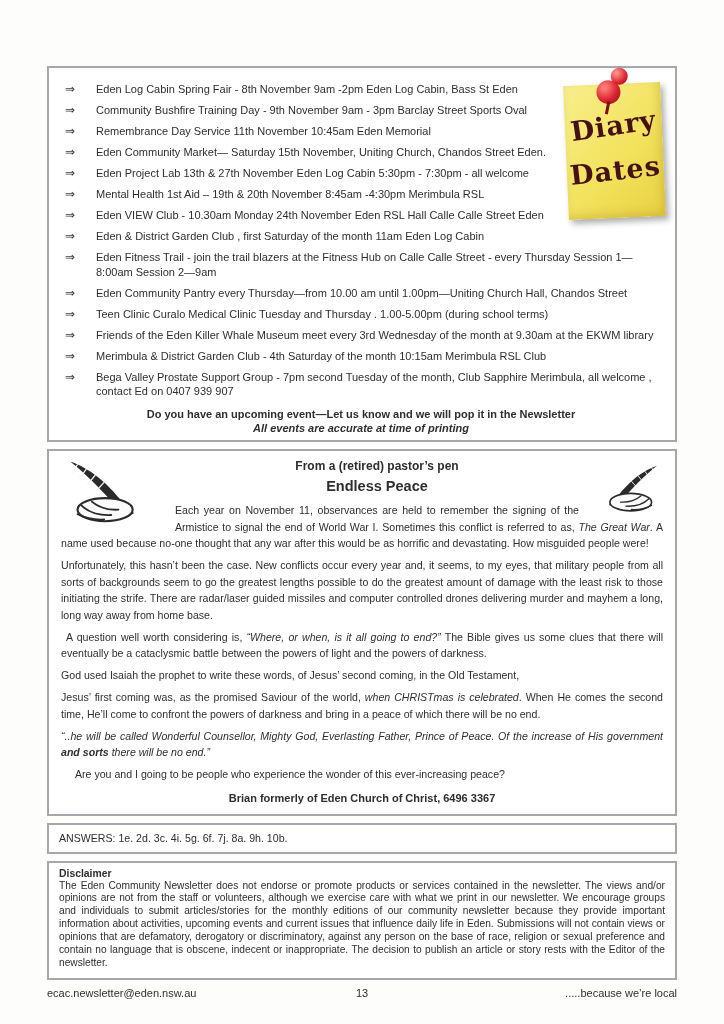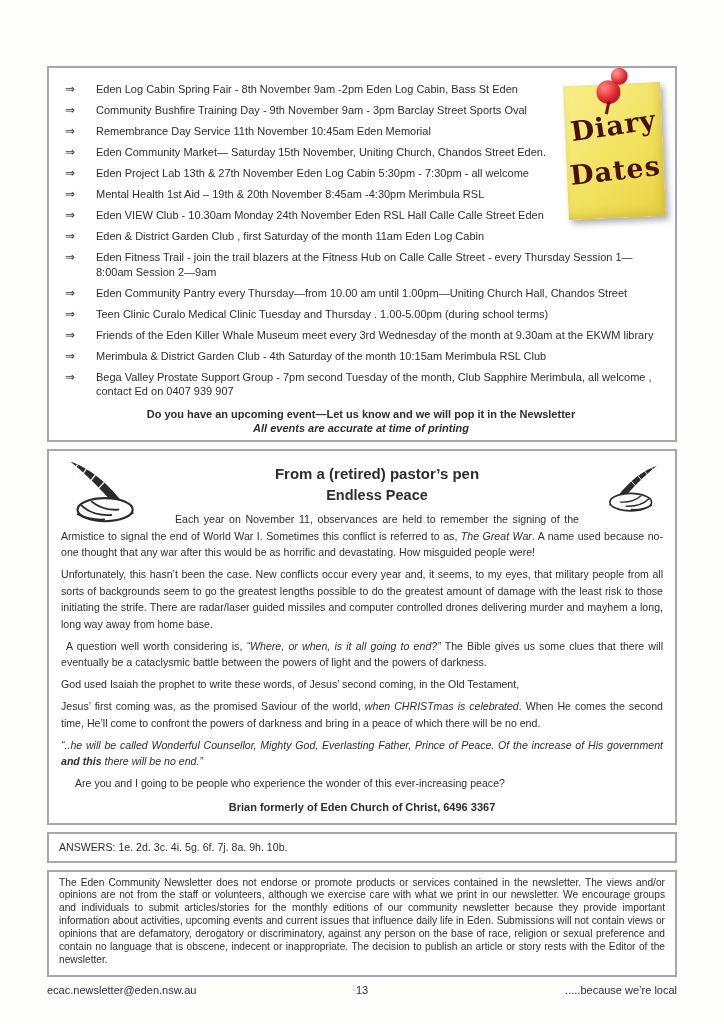--- a/index.html
+++ b/index.html
@@ -33,21 +33,21 @@
                   background:radial-gradient(circle at 34% 30%, #ff7a74 8%, #d92330 55%, #8e0f18 100%); }
   .pin-ball-small { position:absolute; left:15px; top:0; width:17px; height:17px; border-radius:50%;
                   background:radial-gradient(circle at 34% 30%, #ff8d86 8%, #d92330 60%, #8e0f18 100%); }
   .pin-needle { position:absolute; left:9px; top:33px; width:3px; height:13px;
                 background:#7b1016; transform:rotate(14deg); }
 
   
   .pastor-panel { padding:6px 12px 6px 12px; }
   .quill-left  { float:left;  width:102px; height:64px; margin:2px 10px 0 2px; }
   .quill-right { float:right; width:74px;  height:54px; margin:4px 2px 0 8px; transform:scaleX(-1); }
-  .pastor-header { text-align:center; font-weight:bold; font-size:15px; margin-top:8px; }
+  .pastor-header { text-align:center; font-weight:bold; font-size:12px; margin-top:2px; }
   .pastor-title  { text-align:center; font-weight:bold; font-size:14.5px; margin-top:5px; margin-bottom:8px; }
   .pastor-panel p { font-size:10.6px; line-height:16.5px; text-align:justify; margin-bottom:5.5px; }
   .pastor-panel p.indent-sm { text-indent:5px; }
   .pastor-panel p.indent-md { text-indent:14px; text-align:left; }
   .italic { font-style:italic; }
   .bold-italic { font-style:italic; font-weight:bold; }
   .signature { text-align:center; font-weight:bold; font-size:11px; margin-top:9px; margin-bottom:4px; }
 
   
   .quiz-panel { padding:7px 10px 8px 10px; }
@@ -167,31 +167,32 @@
     </span>
 
     <div class="pastor-header">From a (retired) pastor’s pen</div>
     <div class="pastor-title">Endless Peace</div>
 
     <p><span>Each year on November 11, observances are held to remember the signing of the Armistice to signal the end of World War I. Sometimes this conflict is referred to as, </span><span class="italic">The Great War</span><span>. A name used because no-one thought that any war after this would be as horrific and devastating. How misguided people were!</span></p>
     <p><span>Unfortunately, this hasn’t been the case. New conflicts occur every year and, it seems, to my eyes, that military people from all sorts of backgrounds seem to go the greatest lengths possible to do the greatest amount of damage with the least risk to those initiating the strife. There are radar/laser guided missiles and computer controlled drones delivering murder and mayhem a long, long way away from home base.</span></p>
     <p class="indent-sm"><span>A question well worth considering is, </span><span class="italic">“Where, or when, is it all going to end?”</span><span>  The Bible gives us some clues that there will eventually be a cataclysmic battle between the powers of light and the powers of darkness.</span></p>
     <p><span>God used Isaiah the prophet to write these words, of Jesus’ second coming, in the Old Testament,</span></p>
     <p><span>Jesus’ first coming was, as the promised Saviour of the world, </span><span class="italic">when CHRISTmas is celebrated</span><span>. When He comes the second time, He’ll come to confront the powers of darkness and bring in a peace of which there will be no end.</span></p>
-    <p class="italic"><span>“..he will be called Wonderful Counsellor, Mighty God, Everlasting Father, Prince of Peace. Of the increase of His government </span><span class="bold-italic">and this</span><span> there will be no end.”</span></p>
+    <p class="italic"><span>“..he will be called Wonderful Counsellor, Mighty God, Everlasting Father, Prince of Peace. Of the increase of His government </span><span class="bold-italic">and sorts</span><span> there will be no end.”</span></p>
     <p class="indent-md"><span>Are you and I going to be people who experience the wonder of this ever-increasing peace?</span></p>
 
     <div class="signature">Brian formerly of Eden Church of Christ, 6496 3367</div>
   </section>
 
   <section class="panel quiz-panel">
     <div>ANSWERS: 1e. 2d. 3c. 4i. 5g. 6f. 7j. 8a. 9h. 10b.</div>
   </section>
 
   <section class="panel disclaimer-panel">
+    <div class="disclaimer-title">Disclaimer</div>
     <div class="disclaimer-body">The Eden Community Newsletter does not endorse or promote products or services contained in the newsletter. The views and/or opinions are not from the staff or volunteers, although we exercise care with what we print in our newsletter. We encourage groups and individuals to submit articles/stories for the monthly editions of our community newsletter because they provide important information about activities, upcoming events and current issues that influence daily life in Eden. Submissions will not contain views or opinions that are defamatory, derogatory or discriminatory, against any person on the base of race, religion or sexual preference and contain no language that is obscene, indecent or inappropriate. The decision to publish an article or story rests with the Editor of the newsletter.</div>
   </section>
 
   <footer class="footer">
     <span>ecac.newsletter@eden.nsw.au</span>
     <span class="center">13</span>
     <span class="right">.....because we’re local</span>
   </footer>
 
 </div>

